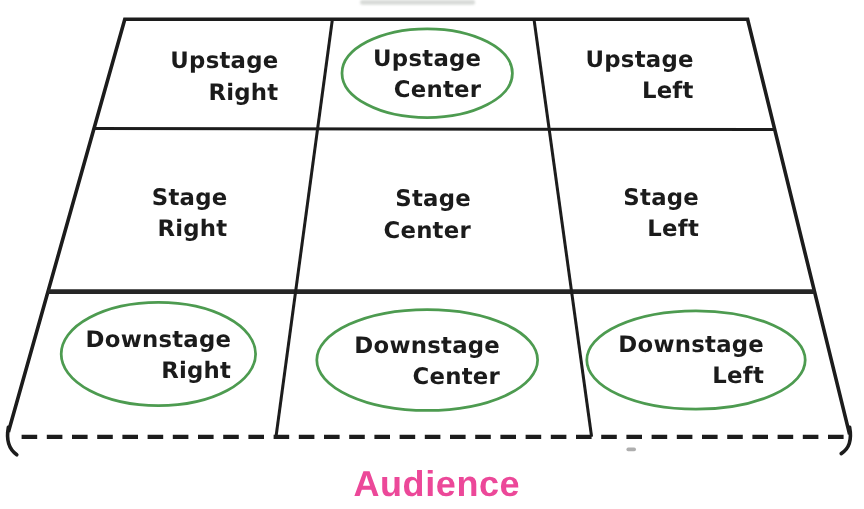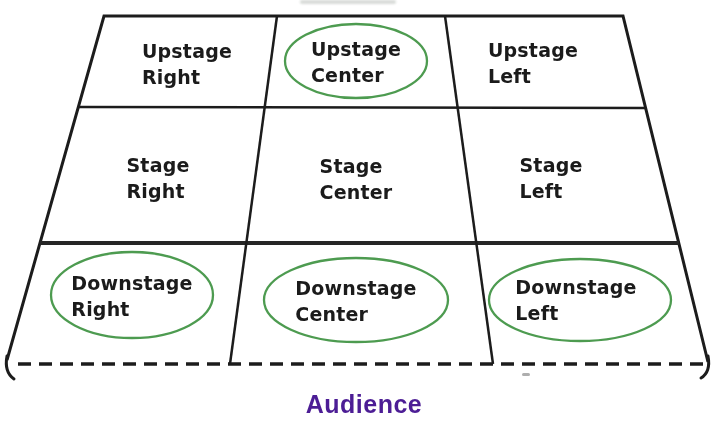--- a/index.html
+++ b/index.html
@@ -7,37 +7,37 @@
     position:relative;
     width:720px;height:424px;
     background:#ffffff;
     overflow:hidden;
     font-family:"DejaVu Sans", sans-serif;
   }
   .grid-svg{position:absolute;left:0;top:0;}
   .cell-label{
     position:absolute;
     transform:translate(-50%,-50%);
-    text-align:left;
+    text-align:right;
     font-weight:bold;
     font-size:19px;
     line-height:26px;
     color:#1b1b1b;
     letter-spacing:0.2px;
     white-space:nowrap;
   }
   .audience-label{
     position:absolute;
     left:364px;top:404px;
     transform:translate(-50%,-50%);
     font-family:"Liberation Sans", sans-serif;
     font-weight:bold;
-    font-size:25px;
+    font-size:30px;
     letter-spacing:0.5px;
-    color:#4c1d95;
+    color:#ec4899;
     white-space:nowrap;
   }
   .top-smudge{
     position:absolute;
     left:300px;top:0px;
     width:96px;height:4px;
     background:#b9beb9;
     opacity:0.55;
     filter:blur(1px);
     border-radius:2px;

